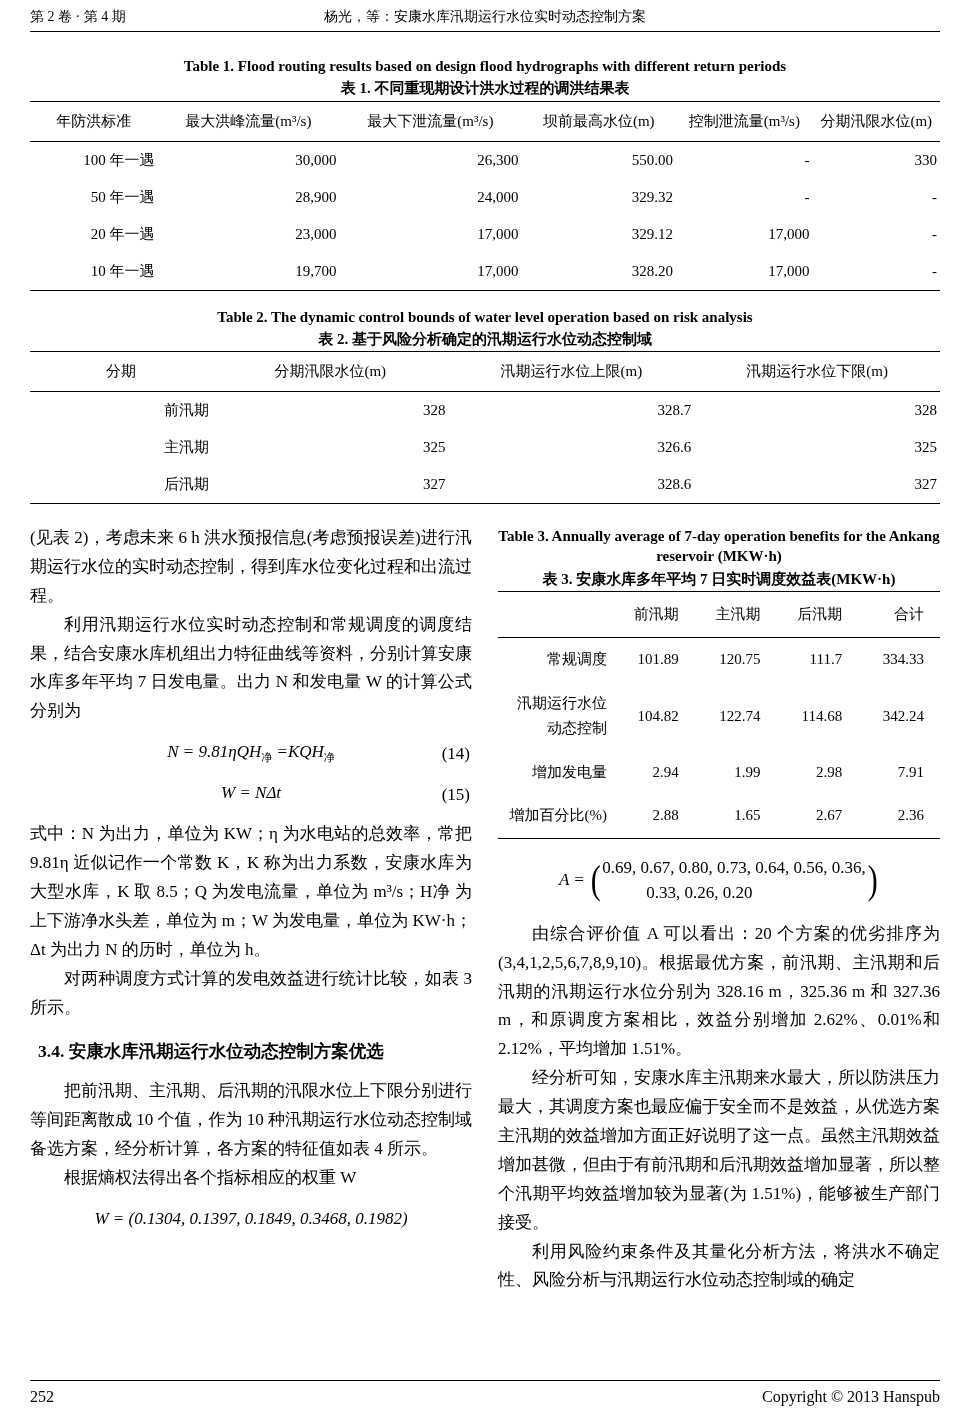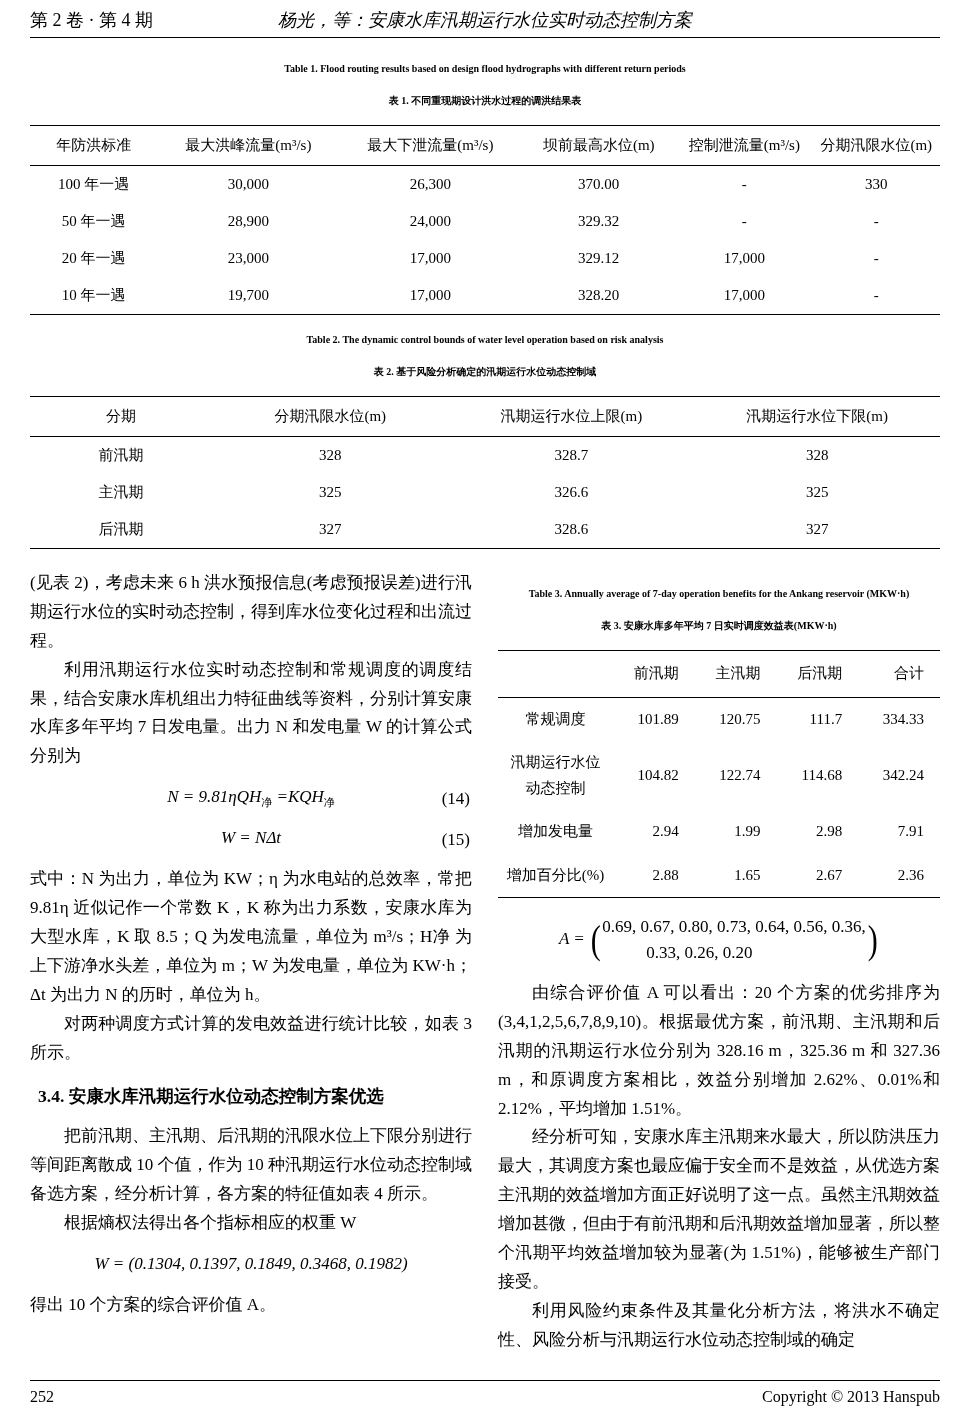--- a/index.html
+++ b/index.html
@@ -5,31 +5,31 @@
   * { box-sizing: border-box; }
   html, body { margin: 0; padding: 0; }
   body {
     width: 970px; height: 1414px;
     background: #ffffff; color: #000;
     font-family: "Liberation Serif", "DejaVu Serif", serif;
     position: relative; overflow: hidden;
   }
   .page { padding: 8px 30px 0 30px; }
 
-  .pg-header { position: relative; font-size: 18px; padding-bottom: 5px; border-bottom: 1.2px solid #000; }
+  .pg-header { position: relative; font-size: 14px; padding-bottom: 5px; border-bottom: 1.2px solid #000; }
   .pg-header .issue { position: absolute; left: 0; top: 0; }
-  .pg-header .running-title { text-align: center; font-style: italic; }
-
-  .tbl-title { text-align: center; font-weight: bold; font-size: 10px; margin: 18px 0; line-height: 1.35; }
+  .pg-header .running-title { text-align: center; }
+
+  .tbl-title { text-align: center; font-weight: bold; font-size: 15px; margin: 2px 0; line-height: 1.35; }
   .tbl-block { margin-top: 24px; }
 
   table.tbl { width: 100%; border-collapse: collapse; font-size: 15px;
     border-top: 1.6px solid #000; border-bottom: 1.6px solid #000; font-family: Liberation Serif, serif; }
   table.tbl th { font-weight: normal; border-bottom: 1px solid #000; padding: 10px 3px; text-align: center; }
-  table.tbl td { padding: 9px 3px; text-align: center; }
+  table.tbl td { padding: 9px 3px; text-align: right; }
 
   table.tbl3 td.num, table.tbl3 th.num { text-align: right; padding-right: 16px; }
   table.tbl3 td.lbl { padding-left: 6px; padding-right: 6px; }
 
   .cols { display: flex; gap: 26px; margin-top: 20px; }
   .col { flex: 1; min-width: 0; font-size: 17px; line-height: 1.7; text-align: justify; }
 
   p.para { margin: 0; }
   p.indent { text-indent: 2em; }
 
@@ -73,21 +73,21 @@
           <th style="width:17%">坝前最高水位(m)</th>
           <th style="width:15%">控制泄流量(m³/s)</th>
           <th style="width:14%">分期汛限水位(m)</th>
         </tr>
       </thead>
       <tbody>
         <tr>
           <td>100 年一遇</td>
           <td>30,000</td>
           <td>26,300</td>
-          <td>370.00</td>
+          <td>550.00</td>
           <td>-</td>
           <td>330</td>
         </tr>
         <tr>
           <td>50 年一遇</td>
           <td>28,900</td>
           <td>24,000</td>
           <td>329.32</td>
           <td>-</td>
           <td>-</td>
@@ -168,21 +168,20 @@
 
       <h3 class="sec">3.4. 安康水库汛期运行水位动态控制方案优选</h3>
 
       <p class="para indent">把前汛期、主汛期、后汛期的汛限水位上下限分别进行等间距离散成 10 个值，作为 10 种汛期运行水位动态控制域备选方案，经分析计算，各方案的特征值如表 4 所示。</p>
       <p class="para indent">根据熵权法得出各个指标相应的权重 W</p>
 
       <div class="equation">
         <span class="eq-body">W = (0.1304, 0.1397, 0.1849, 0.3468, 0.1982)</span>
       </div>
 
-      <p class="para">得出 10 个方案的综合评价值 A。</p>
     </div>
 
     <div class="col">
       <div class="tbl-title">Table 3. Annually average of 7-day operation benefits for the Ankang reservoir (MKW·h)</div>
       <div class="tbl-title">表 3. 安康水库多年平均 7 日实时调度效益表(MKW·h)</div>
 
       <table class="tbl tbl3">
         <thead>
           <tr>
             <th style="width:26%"></th>

